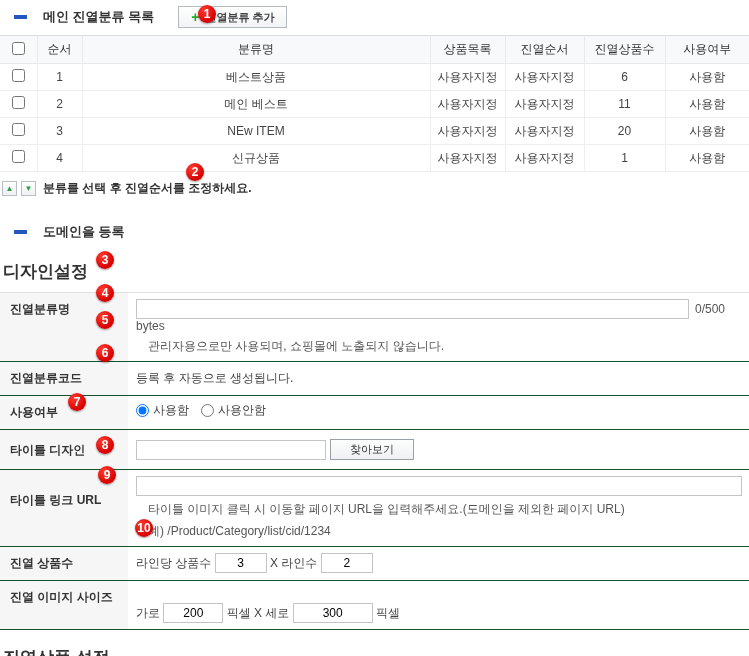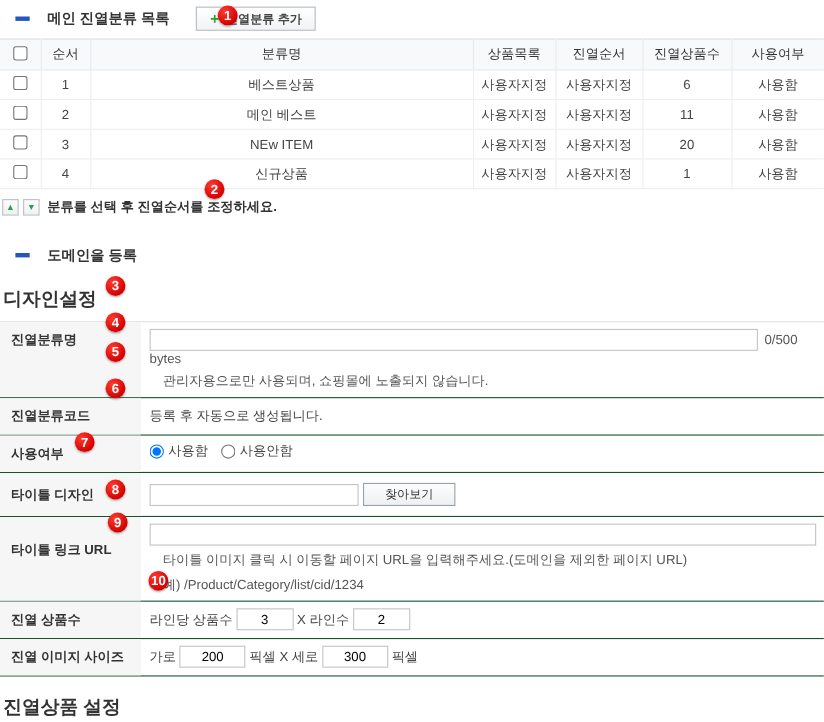--- a/index.html
+++ b/index.html
@@ -215,21 +215,21 @@
         <input type="text" class="in-num" value="2" style="">
       </div>
     </div>
 
     <div class="frow">
       <div class="flabel">진열 이미지 사이즈</div>
       <div class="fcontent">
         <span class="inline-lbl">가로</span>
         <input type="text" class="in-num" style="width: 60px;" value="200">
         <span class="inline-lbl">픽셀 X 세로</span>
-        <input type="text" class="in-num" style="width: 60px;" value="300">
+        <input type="text" class="in-num" style="width: 80px; margin-top: 16px;" value="300">
         <span class="inline-lbl">픽셀</span>
       </div>
     </div>
   </div>
 
   <div class="sub-title" style="margin-top:16px;">진열상품 설정</div>
 
   <div class="prod-bar">
     <span>상품목록 (총 : 0개)</span>
     <button class="btn-select">상품선택</button>

